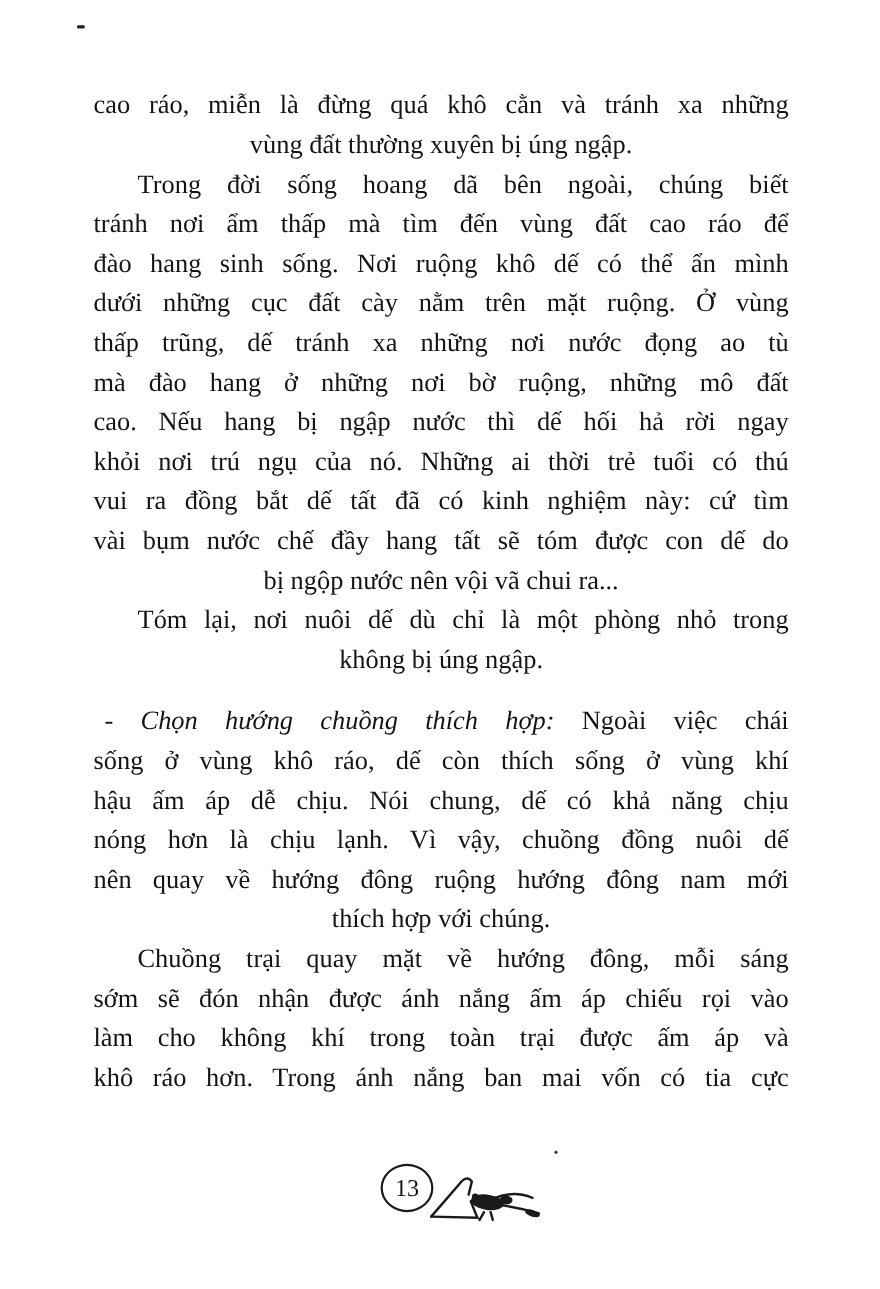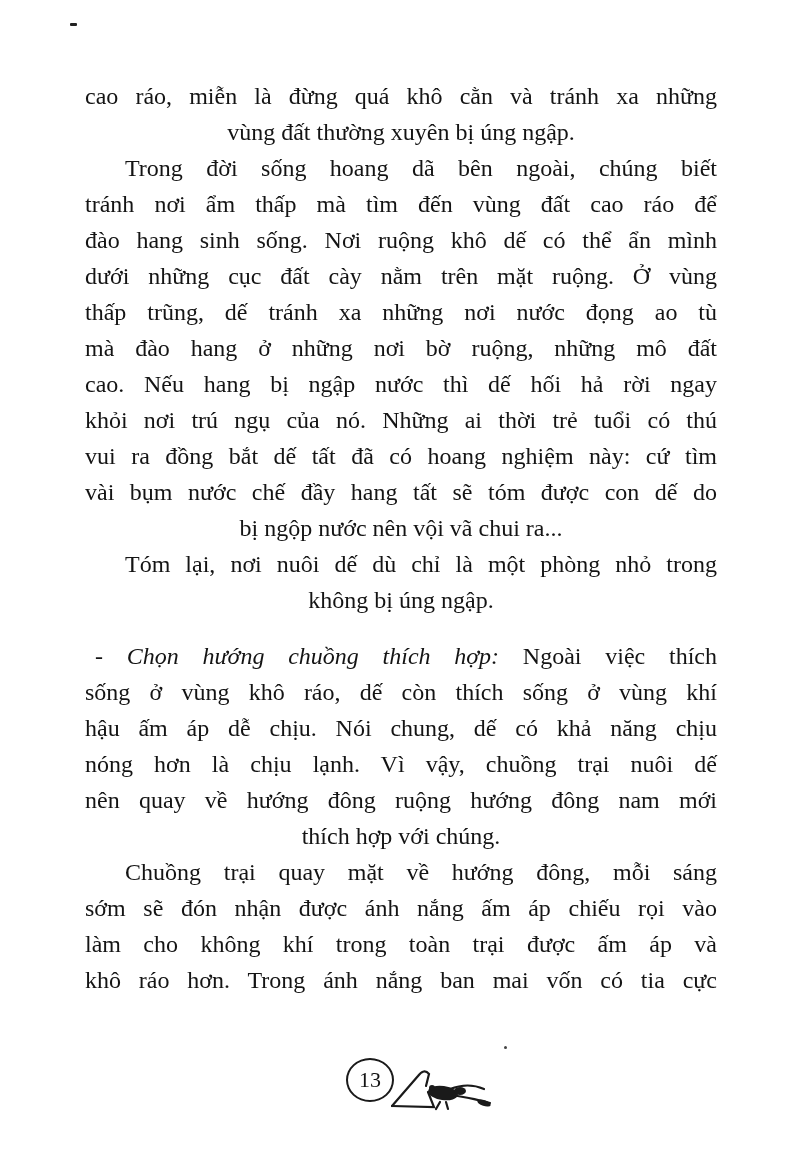--- a/index.html
+++ b/index.html
@@ -69,29 +69,29 @@
       <div class="line just"><span>cao ráo, miễn là đừng quá khô cằn và tránh xa những</span></div>
       <div class="line"><span>vùng đất thường xuyên bị úng ngập.</span></div>
       <div class="line just" style="text-indent: 40px;"><span>Trong đời sống hoang dã bên ngoài, chúng biết</span></div>
       <div class="line just"><span>tránh nơi ẩm thấp mà tìm đến vùng đất cao ráo để</span></div>
       <div class="line just"><span>đào hang sinh sống. Nơi ruộng khô dế có thể ẩn mình</span></div>
       <div class="line just"><span>dưới những cục đất cày nằm trên mặt ruộng. Ở vùng</span></div>
       <div class="line just"><span>thấp trũng, dế tránh xa những nơi nước đọng ao tù</span></div>
       <div class="line just"><span>mà đào hang ở những nơi bờ ruộng, những mô đất</span></div>
       <div class="line just"><span>cao. Nếu hang bị ngập nước thì dế hối hả rời ngay</span></div>
       <div class="line just"><span>khỏi nơi trú ngụ của nó. Những ai thời trẻ tuổi có thú</span></div>
-      <div class="line just"><span>vui ra đồng bắt dế tất đã có hoang nghiệm này: cứ tìm</span></div>
+      <div class="line just"><span>vui ra đồng bắt dế tất đã có kinh nghiệm này: cứ tìm</span></div>
       <div class="line just"><span>vài bụm nước chế đầy hang tất sẽ tóm được con dế do</span></div>
       <div class="line"><span>bị ngộp nước nên vội vã chui ra...</span></div>
       <div class="line just" style="text-indent: 40px;"><span>Tóm lại, nơi nuôi dế dù chỉ là một phòng nhỏ trong</span></div>
       <div class="line"><span>không bị úng ngập.</span></div>
-      <div class="line just" style="text-indent: 10px; margin-top: 20px;"><span class="it">- Chọn hướng chuồng thích hợp:</span><span> Ngoài việc thích</span></div>
+      <div class="line just" style="text-indent: 10px; margin-top: 20px;"><span class="it">- Chọn hướng chuồng thích hợp:</span><span> Ngoài việc chái</span></div>
       <div class="line just"><span>sống ở vùng khô ráo, dế còn thích sống ở vùng khí</span></div>
       <div class="line just"><span>hậu ấm áp dễ chịu. Nói chung, dế có khả năng chịu</span></div>
-      <div class="line just"><span>nóng hơn là chịu lạnh. Vì vậy, chuồng trại nuôi dế</span></div>
+      <div class="line just"><span>nóng hơn là chịu lạnh. Vì vậy, chuồng đồng nuôi dế</span></div>
       <div class="line just"><span>nên quay về hướng đông ruộng hướng đông nam mới</span></div>
       <div class="line"><span>thích hợp với chúng.</span></div>
       <div class="line just" style="text-indent: 40px;"><span>Chuồng trại quay mặt về hướng đông, mỗi sáng</span></div>
       <div class="line just"><span>sớm sẽ đón nhận được ánh nắng ấm áp chiếu rọi vào</span></div>
       <div class="line just"><span>làm cho không khí trong toàn trại được ấm áp và</span></div>
       <div class="line just"><span>khô ráo hơn. Trong ánh nắng ban mai vốn có tia cực</span></div>
     </div>
 
   <div class="footer">
     <div class="page-circle">

